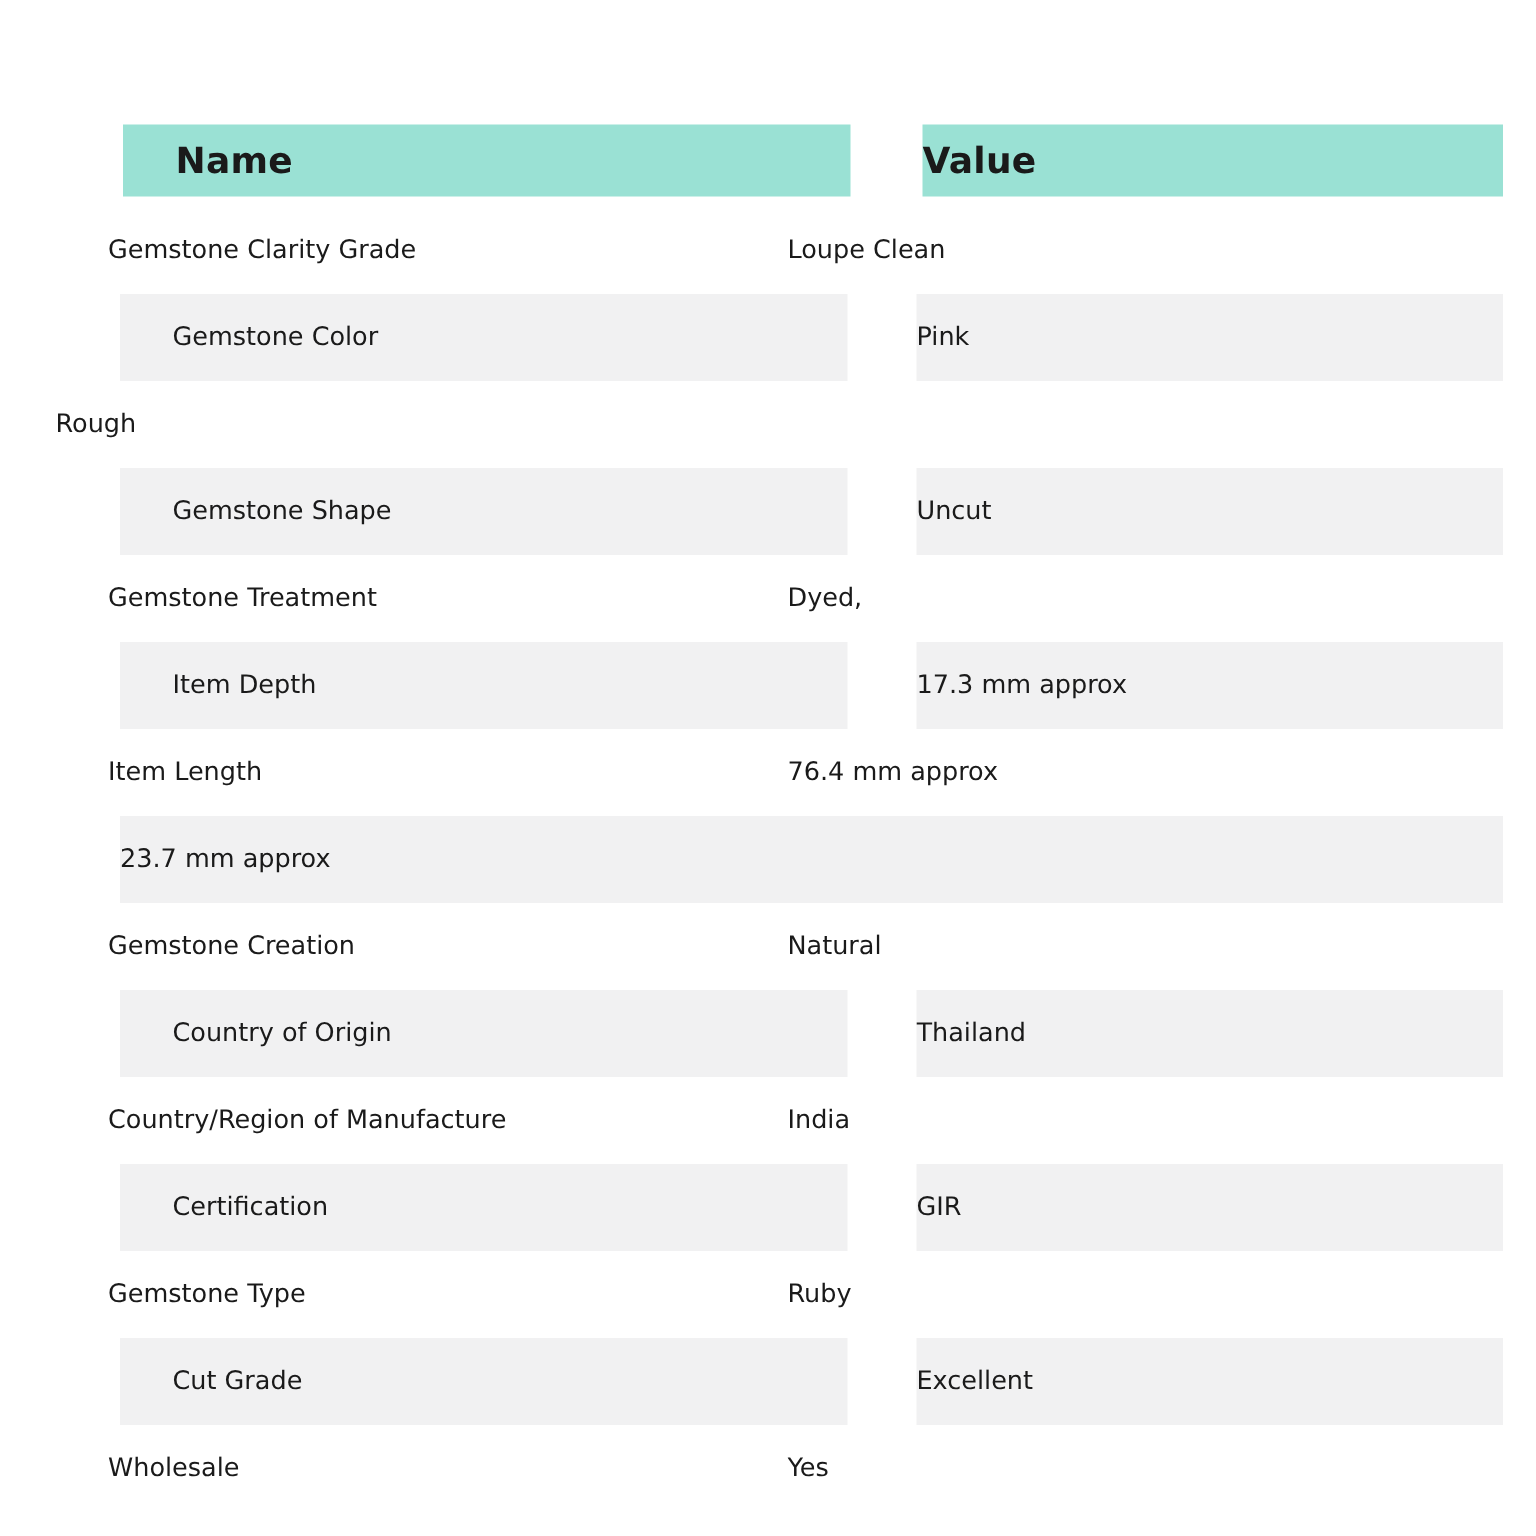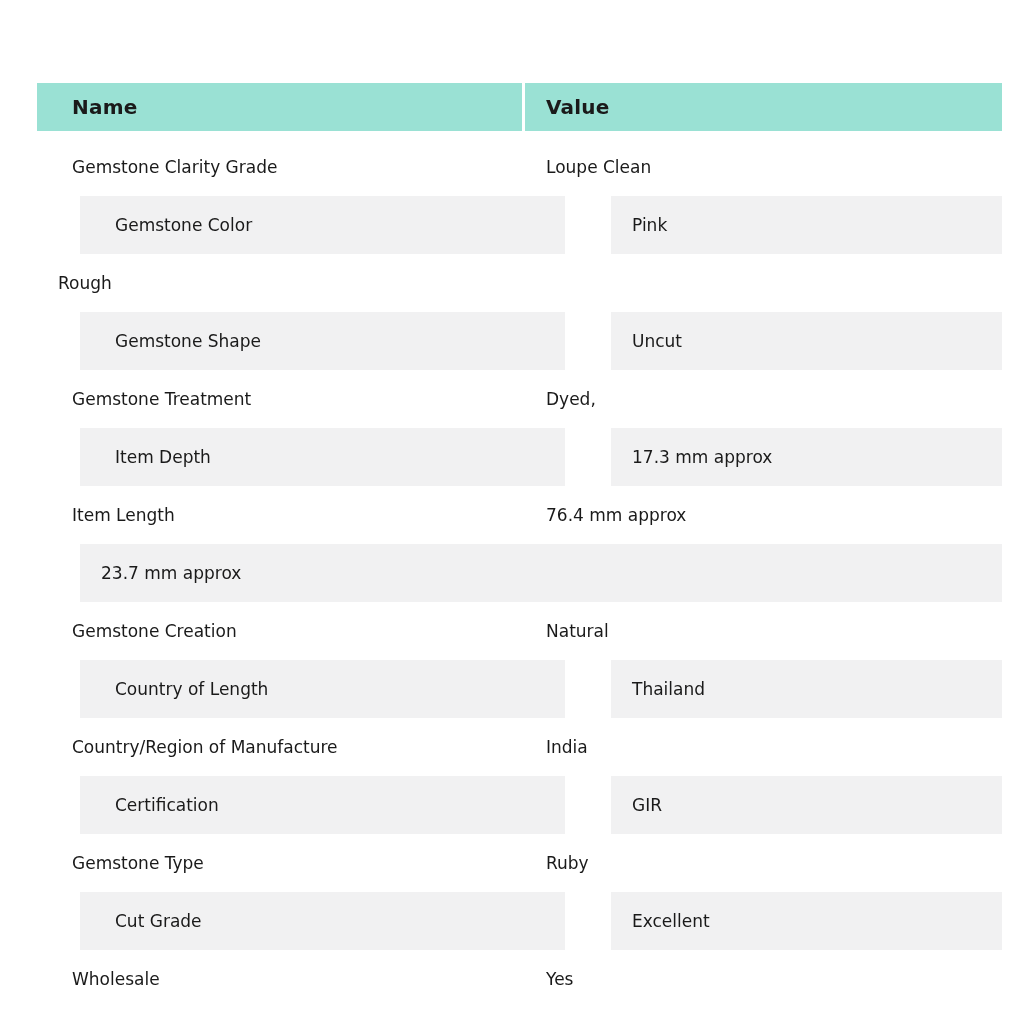--- a/index.html
+++ b/index.html
@@ -22,38 +22,38 @@
     width: 965px;
   }
   .header-row {
     display: flex;
     gap: 3px;
     height: 48px;
     margin-bottom: 7px;
   }
   .header-row .cell {
     background: var(--header-bg, #9ae1d4);
-    font-size: 20px;
+    font-size: 24px;
     font-weight: 700;
     letter-spacing: 0.2px;
+    margin-left: 45px;
   }
   .cell {
     display: flex;
     align-items: center;
     box-sizing: border-box;
     white-space: nowrap;
     overflow: hidden;
   }
   .cell.name {
     width: 485px;
     padding-left: 35px;
   }
   .cell.value {
     flex: 1;
-    padding-left: 21px;
   }
   .row {
     display: flex;
     gap: 3px;
     height: 58px;
   }
   .row .cell {
     font-size: 17px;
     font-weight: 400;
   }
@@ -102,21 +102,21 @@
         <div class="cell value">76.4 mm approx</div>
       </div>
       <div class="row alt">
         <div class="cell value">23.7 mm approx</div>
       </div>
       <div class="row plain">
         <div class="cell name">Gemstone Creation</div>
         <div class="cell value">Natural</div>
       </div>
       <div class="row alt">
-        <div class="cell name">Country of Length</div>
+        <div class="cell name">Country of Origin</div>
         <div class="cell value">Thailand</div>
       </div>
       <div class="row plain">
         <div class="cell name">Country/Region of Manufacture</div>
         <div class="cell value">India</div>
       </div>
       <div class="row alt">
         <div class="cell name">Certification</div>
         <div class="cell value">GIR</div>
       </div>

